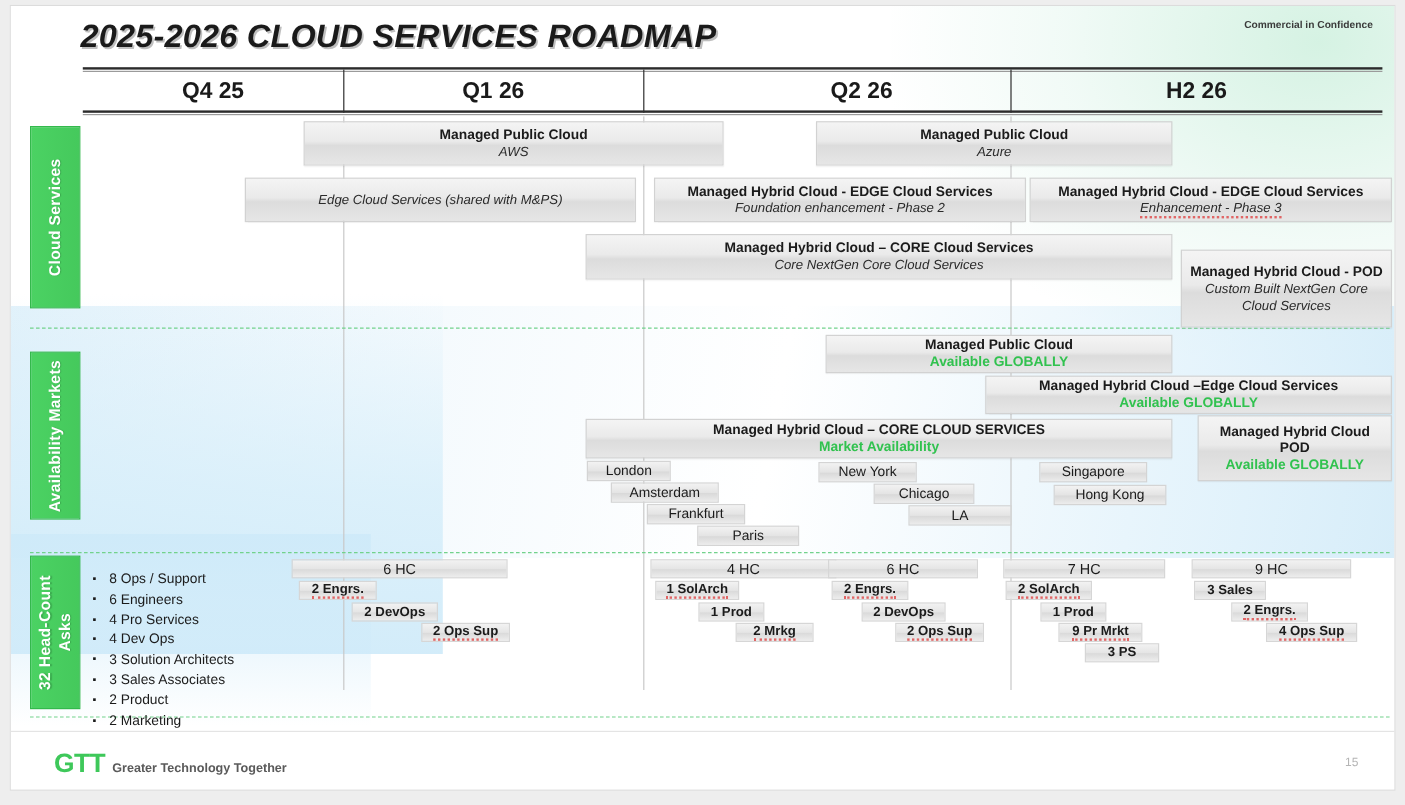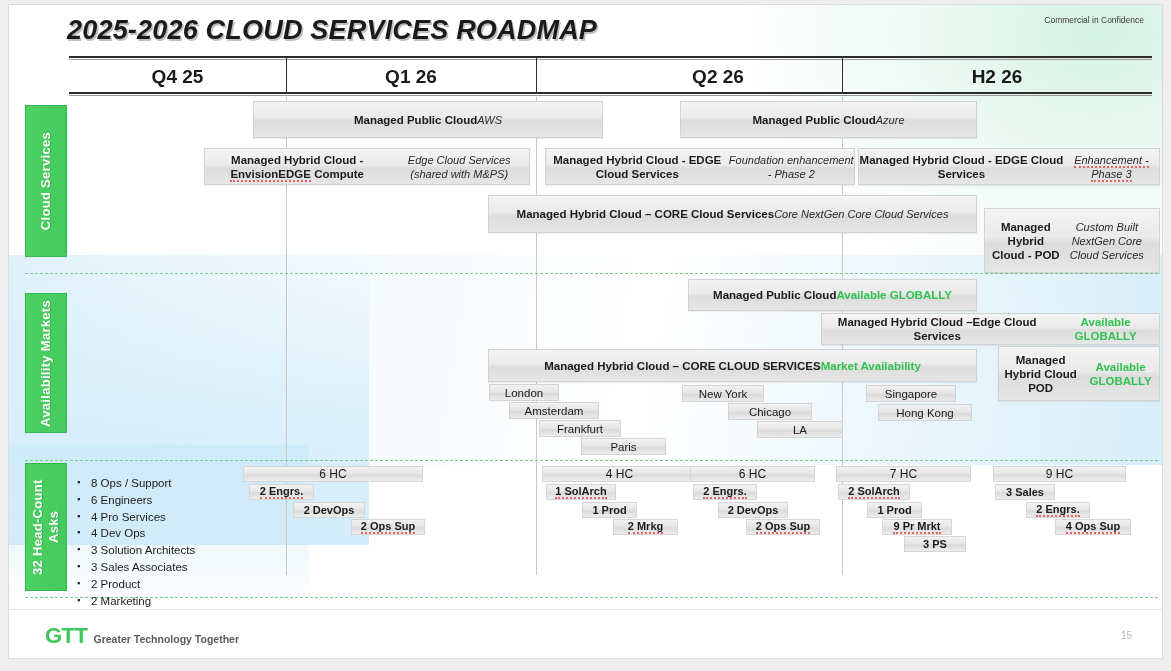--- a/index.html
+++ b/index.html
@@ -41,21 +41,21 @@
 
   
   #title {
     position: absolute; left: 58px; top: 10px;
     font-size: 27px; font-weight: bold; font-style: italic;
     letter-spacing: .2px; color: #1a1a1a;
     text-shadow: 1.5px 1.5px 0 rgba(170,170,170,.75);
   }
   #confidential {
     position: absolute; right: 18px; top: 10px;
-    font-size: 8.5px; color: #3a3a3a; font-weight: normal;
+    font-size: 8.5px; color: #3a3a3a; font-weight: bold;
   }
   #hdr-rule-top {
     position: absolute; left: 60px; top: 51px; width: 1083px;
     border-top: 2px solid #2b2b2b; border-bottom: 1px solid #9b9b9b; height:4px;
   }
   #hdr-rule-bot {
     position: absolute; left: 60px; top: 87px; width: 1083px;
     border-top: 2px solid #2b2b2b; border-bottom: 1px solid #9b9b9b; height:4px;
   }
   .qtr {
@@ -86,21 +86,21 @@
   .divider {
     position: absolute; left: 16px; width: 1133px; height: 0;
     border-top: 1.5px dashed #72d28c;
   }
 
   
   .bar {
     position: absolute;
     background: linear-gradient(180deg,#f4f4f4 0%, #eaeaea 45%, #dcdcdc 55%, #e6e6e6 100%);
     border: 1px solid #d2d2d2;
-    display: flex; 
+    display: flex; flex-direction: column;
     align-items: center; justify-content: center;
     text-align: center; color: #1b1b1b;
     box-shadow: 0 1px 1px rgba(0,0,0,.06);
   }
   .bar .b1 { font-size: 11.5px; font-weight: bold; line-height: 14px; }
   .bar .b2 { font-size: 11px; font-style: italic; line-height: 14px; color: #2a2a2a; }
   .bar .g  { font-size: 11.5px; font-weight: bold; line-height: 14px; color: #31c24f; text-align: center; }
   .sq { border-bottom: 2px dotted #e06666; padding-bottom:0px; }
 
   
@@ -193,21 +193,20 @@
     <div class="b1">Managed Public Cloud</div>
     <div class="b2">AWS</div>
   </div>
 
   <div class="bar" style="left:671px;top:96px;width:297px;height:37px">
     <div class="b1">Managed Public Cloud</div>
     <div class="b2">Azure</div>
   </div>
 
   <div class="bar" style="left:195px;top:143px;width:326px;height:37px">
-    <div class="b1"><span>Managed Hybrid Cloud - <span class="sq">EnvisionEDGE</span> Compute</span></div>
     <div class="b2">Edge Cloud Services (shared with M&amp;PS)</div>
   </div>
 
   <div class="bar" style="left:536px;top:143px;width:310px;height:37px">
     <div class="b1">Managed Hybrid Cloud - EDGE Cloud Services</div>
     <div class="b2">Foundation enhancement - Phase 2</div>
   </div>
 
   <div class="bar" style="left:849px;top:143px;width:302px;height:37px">
     <div class="b1">Managed Hybrid Cloud - EDGE Cloud Services</div>

